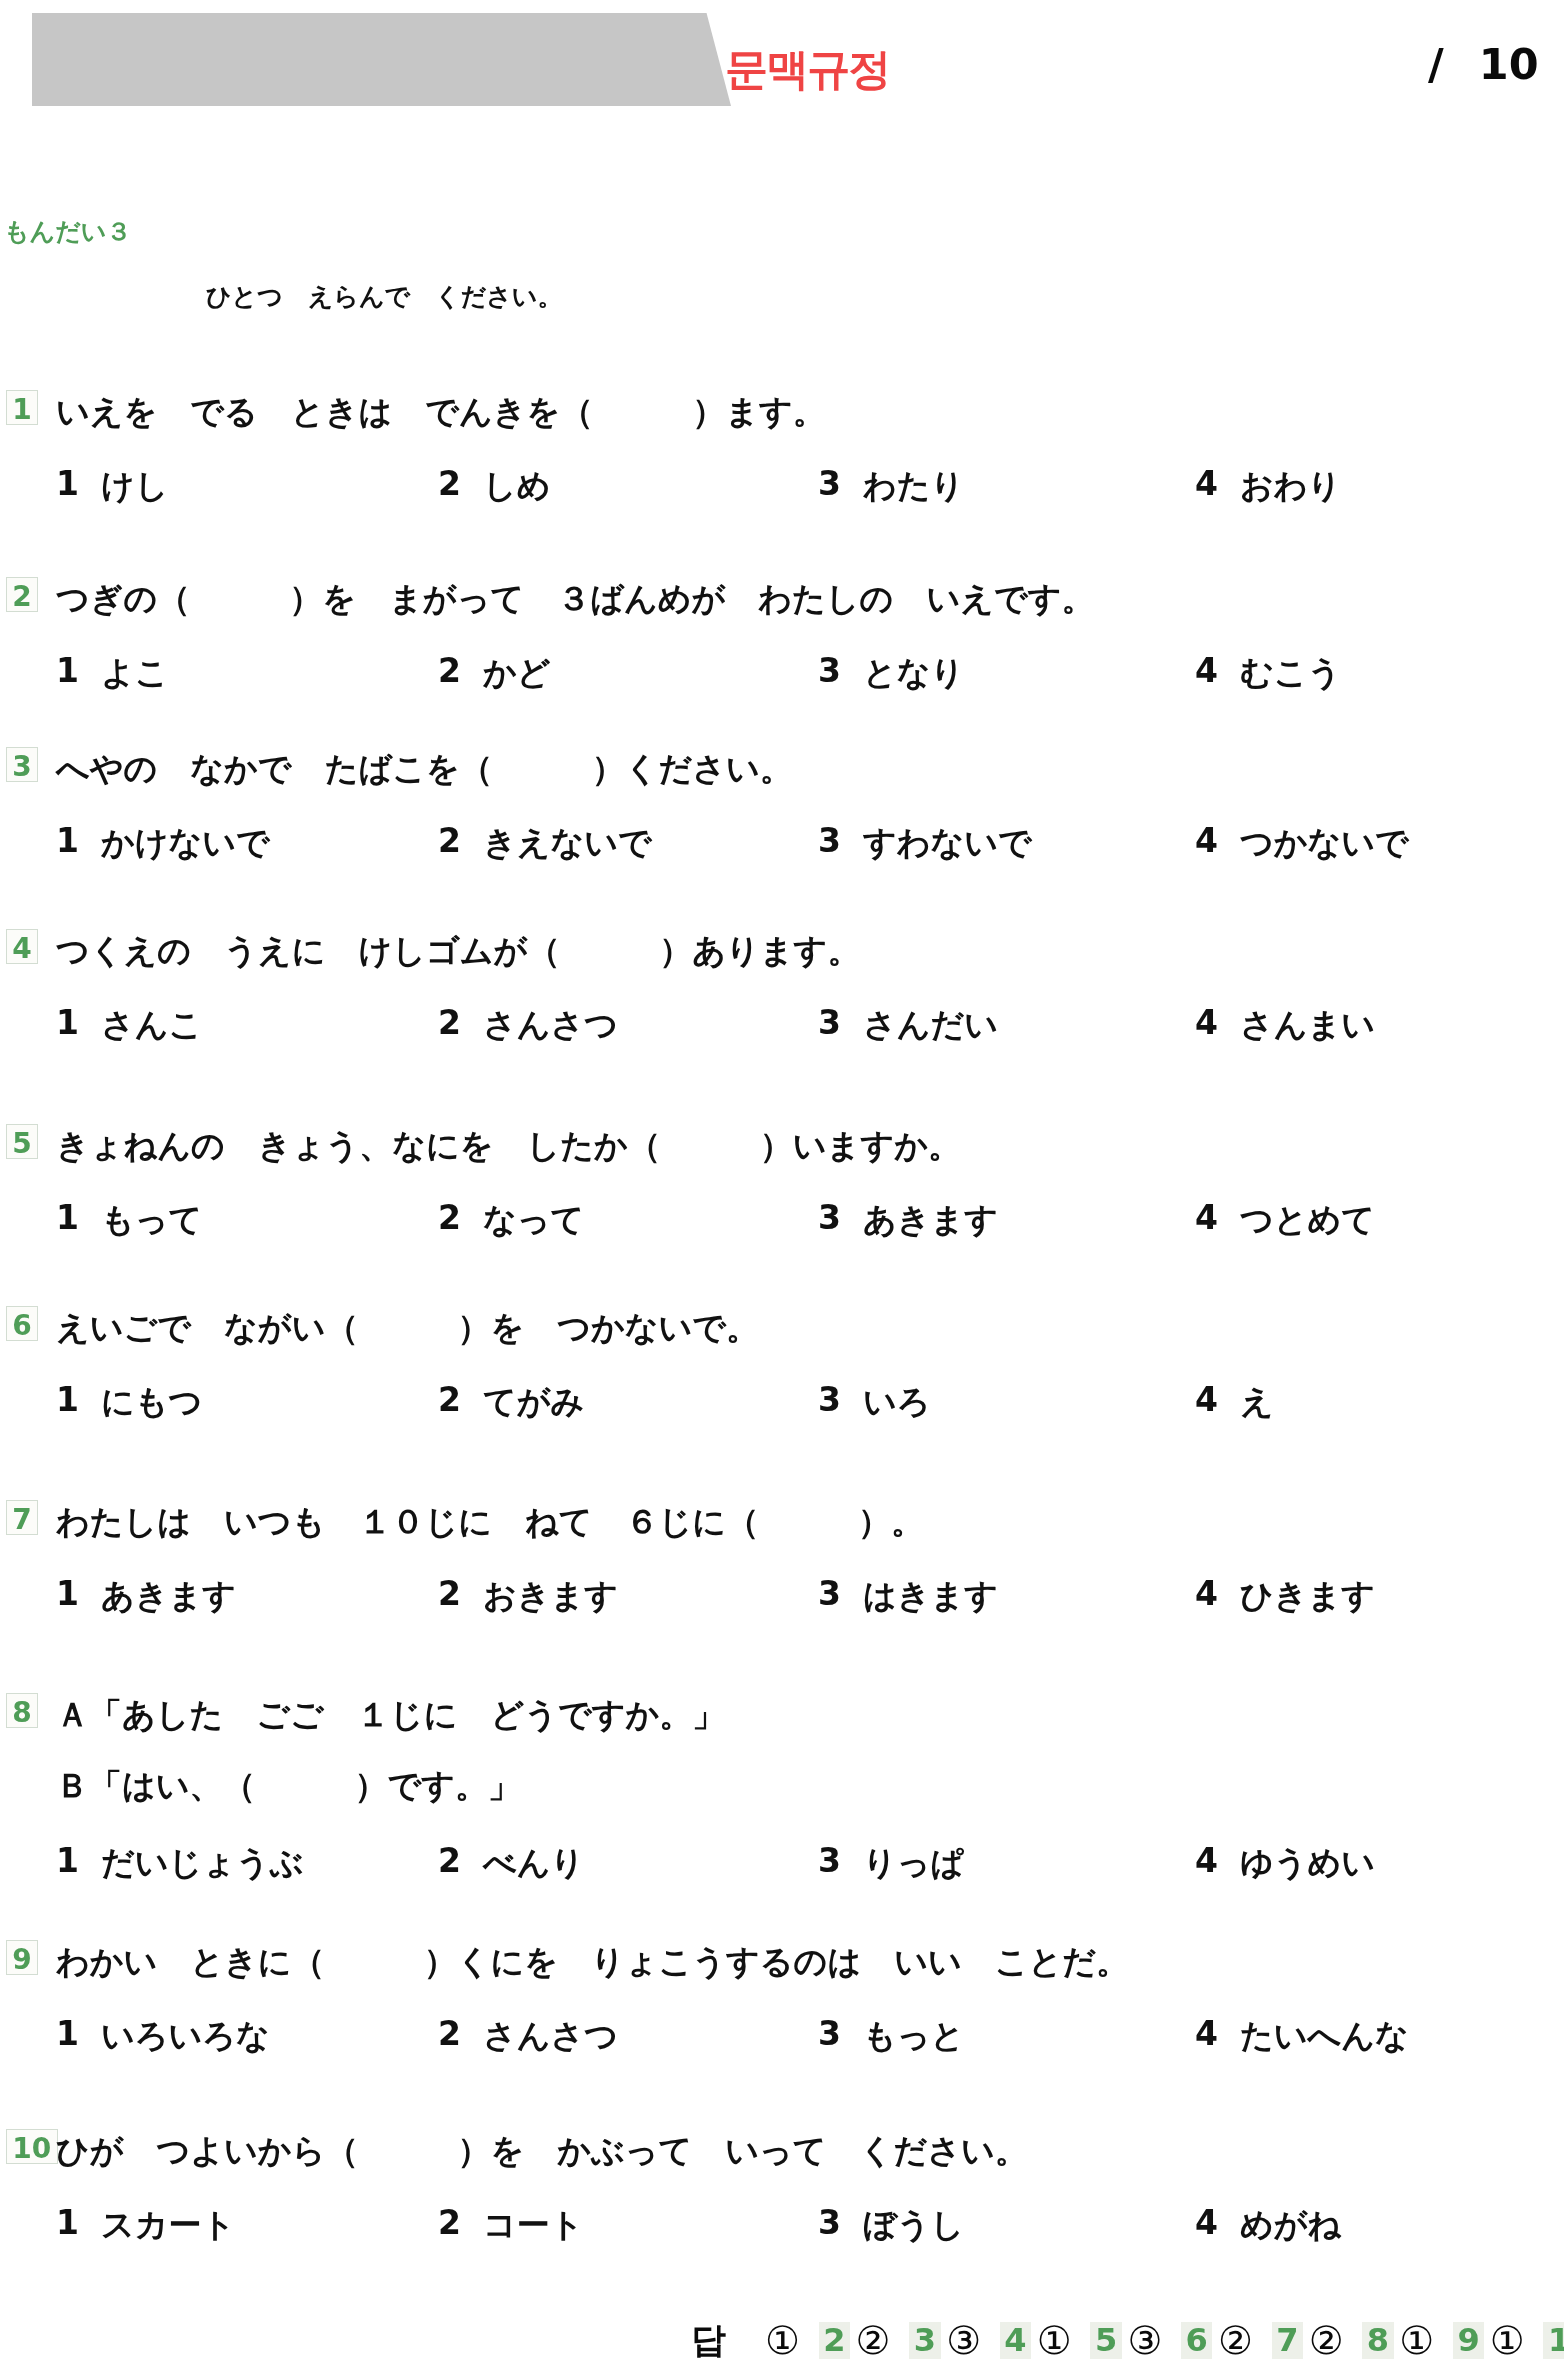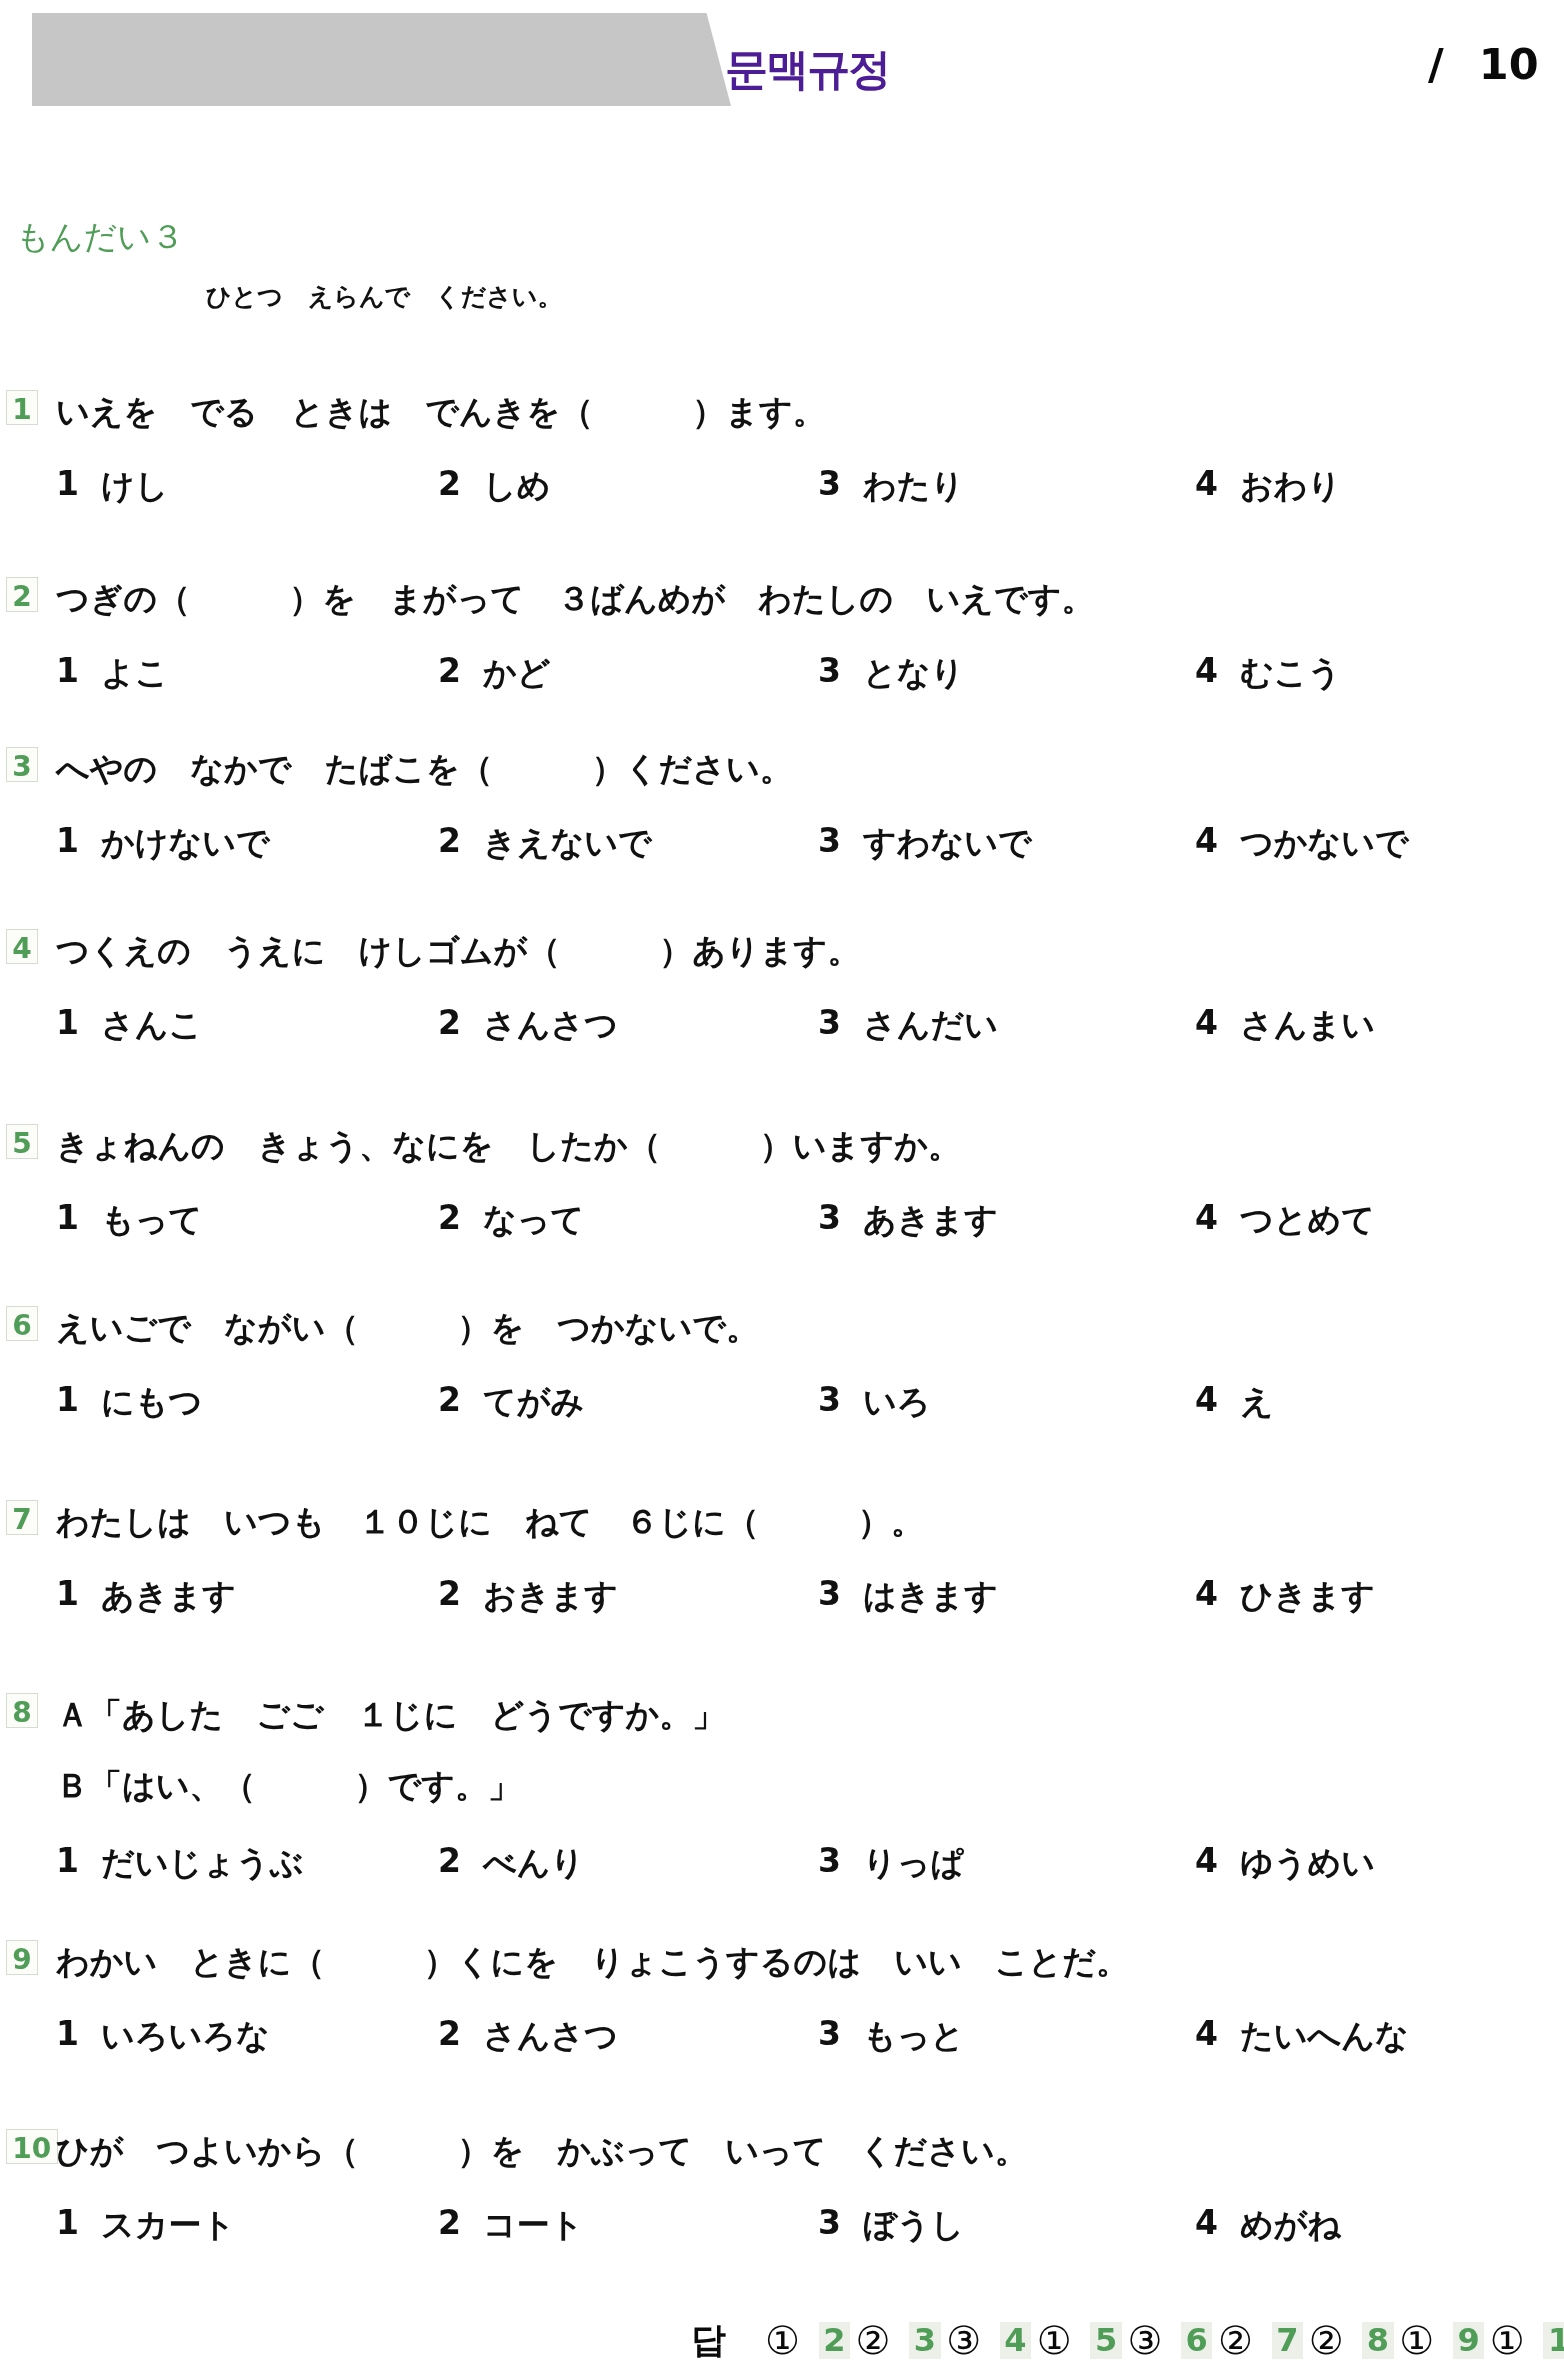--- a/index.html
+++ b/index.html
@@ -9,25 +9,25 @@
   
   .banner-shadow{position:absolute;left:32px;top:13px;width:699px;height:93px;
         background:var(--shadow,#c6c6c6);
         clip-path:polygon(0 0,96.5% 0,100% 100%,0 100%);}
   .banner{position:absolute;left:7.4px;top:5.6px;width:699px;height:93px;
         background:var(--banner,#57a55e);
         clip-path:polygon(0 0,96.5% 0,100% 100%,0 100%);
         display:flex;align-items:center;}
   .lesson-num{font-size:61px;font-weight:700;color:#0a0a0a;margin-left:26px;letter-spacing:-1.9px;}
   .banner-title{font-size:50px;font-weight:700;color:#ffffff;margin-left:28px;letter-spacing:-1.9px;white-space:nowrap;}
-  .subtitle{position:absolute;left:725px;top:41px;font-size:43px;font-weight:700;color:#4c1d95;letter-spacing:-1.9px;}
+  .subtitle{position:absolute;left:725px;top:41px;font-size:43px;font-weight:700;color:#ef4444;letter-spacing:-1.9px;}
   .score{position:absolute;left:1428px;top:39px;display:flex;gap:35px;font-size:43px;font-weight:700;color:#0a0a0a;}
 
   
-  .inst-label{position:absolute;left:16px;top:215px;font-size:33px;font-weight:400;color:var(--green,#4f9d57);white-space:nowrap;}
+  .inst-label{position:absolute;left:4px;top:215px;font-size:25px;font-weight:700;color:var(--green,#4f9d57);white-space:nowrap;}
   .inst-line1{position:absolute;left:160px;top:213px;font-size:33px;font-weight:700;white-space:nowrap;}
   .inst-line2{position:absolute;left:206px;top:280px;font-size:25px;font-weight:700;white-space:nowrap;}
 
   
   .question{position:absolute;left:0;width:1565px;}
   .q-badge{position:absolute;left:5.6px;top:0;min-width:24px;height:35px;line-height:35px;
         padding:0.9px 5.6px;text-align:center;font-size:28px;font-weight:700;
         color:var(--green,#4f9d57);background:var(--badgebg,#fcfcf9);
         border:1.9px solid var(--badgebd,#d3ddd2);box-sizing:border-box;}
   .stem{position:absolute;left:56px;font-size:33px;font-weight:700;white-space:nowrap;}

